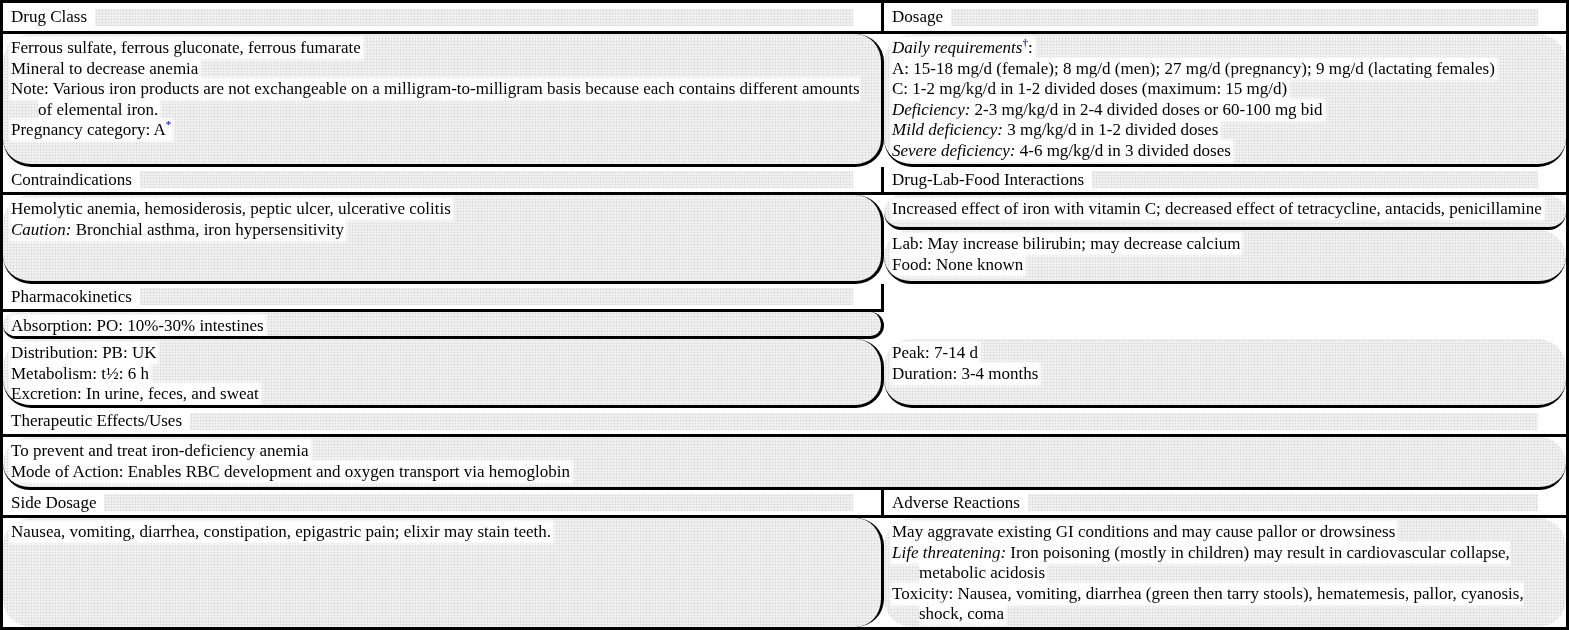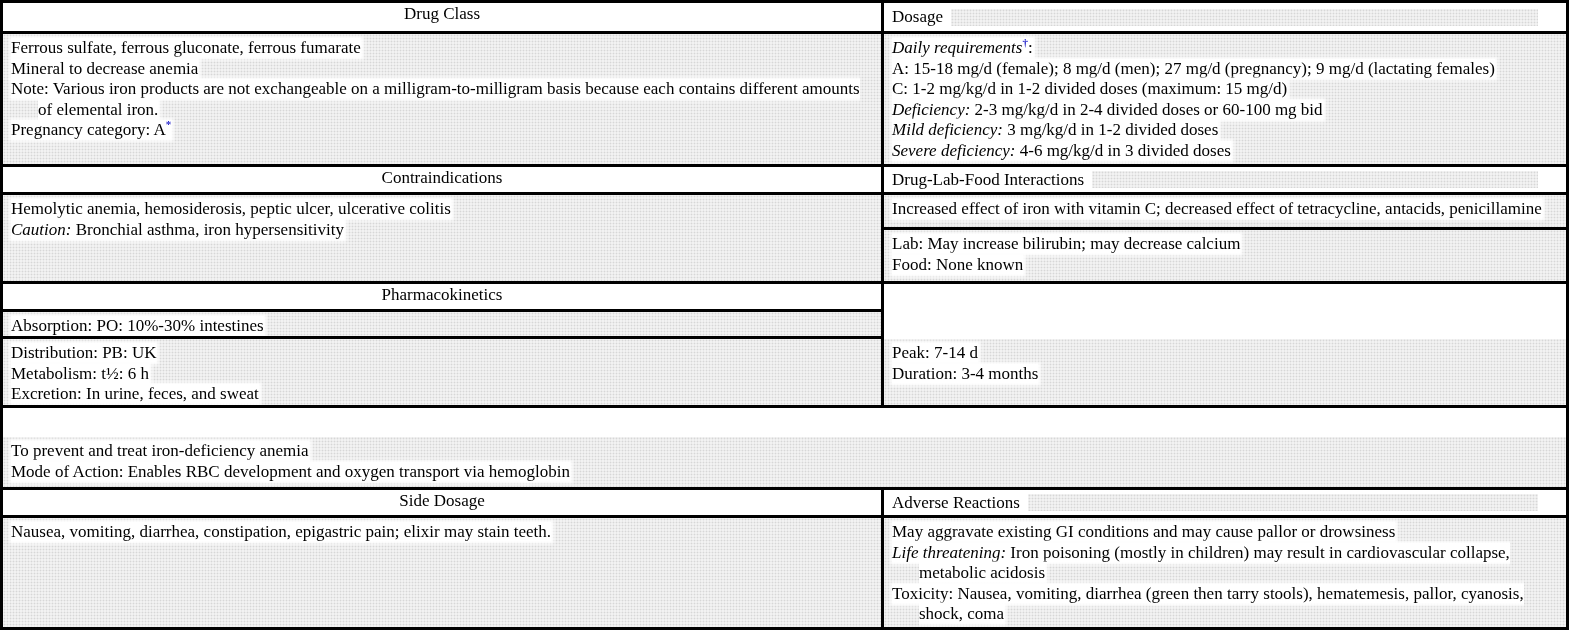--- a/index.html
+++ b/index.html
@@ -12,21 +12,21 @@
   .tbl {
     width:1569px;
     height:630px;
     border:3px solid #000;
     display:grid;
     grid-template-columns:881px 1fr;
     grid-template-rows:31px 133px 28px 35px 54px 28px 27px 69px 29px 53px 28px 1fr;
     background:#fff;
   }
   .cell { overflow:hidden; }
-  .br { border-right:3px solid #000;flex-direction:column; }
+  .br { border-right:3px solid #000; }
   .bb { border-bottom:3px solid #000; }
 
   
   .tex {
     background-color:#f2f2f2;
     background-image:radial-gradient(circle, #d7d7d7 0.8px, rgba(0,0,0,0) 1.1px);
     background-size:3px 3px;
   }
 
   
@@ -44,20 +44,21 @@
     height:17px;
     margin-left:8px;
     margin-right:20px;
   }
 
   
   .bodycell {
     padding:4px 8px 0 8px;
     font-size:17px;
     line-height:20.5px;
+    border-radius:28px;
   }
   .ln { margin:0; }
   .halo {
     background:#fff;
     box-shadow:0 0 3px 2.5px #ffffff;
   }
   .it { font-style:italic; }
   sup.bl {
     color:#2929cc;
     font-size:11px;
@@ -129,20 +130,24 @@
   <div class="cell bodycell tex br bb" style="grid-area:8/1/9/2">
     <div class="ln"><span class="halo">Distribution: PB: UK</span></div>
     <div class="ln"><span class="halo">Metabolism: t½: 6 h</span></div>
     <div class="ln"><span class="halo">Excretion: In urine, feces, and sweat</span></div>
   </div>
   <div class="cell bodycell tex bb" style="grid-area:8/2/9/3">
     <div class="ln"><span class="halo">Peak: 7-14 d</span></div>
     <div class="ln"><span class="halo">Duration: 3-4 months</span></div>
   </div>
 
+  <div class="cell hdr bb" style="grid-area:9/1/10/3">
+    <span>Therapeutic Effects/Uses</span>
+    <span class="hbar tex"></span>
+  </div>
 
   <div class="cell bodycell tex bb" style="grid-area:10/1/11/3">
     <div class="ln"><span class="halo">To prevent and treat iron-deficiency anemia</span></div>
     <div class="ln"><span class="halo">Mode of Action: Enables RBC development and oxygen transport via hemoglobin</span></div>
   </div>
 
   <div class="cell hdr br bb" style="grid-area:11/1/12/2">
     <span>Side Dosage</span>
     <span class="hbar tex"></span>
   </div>

